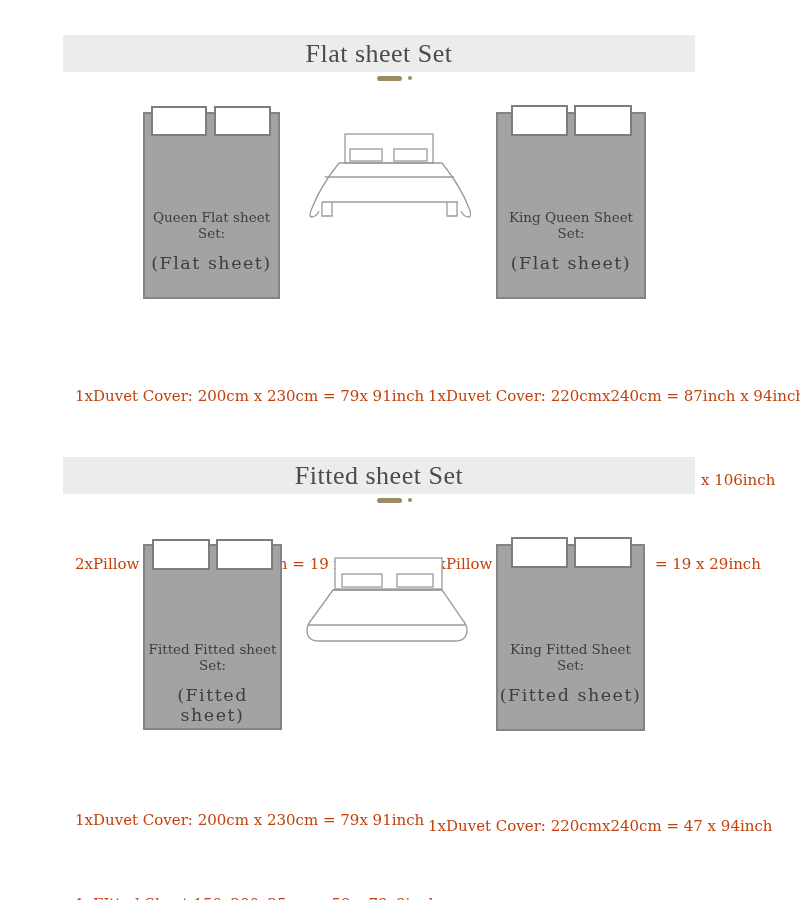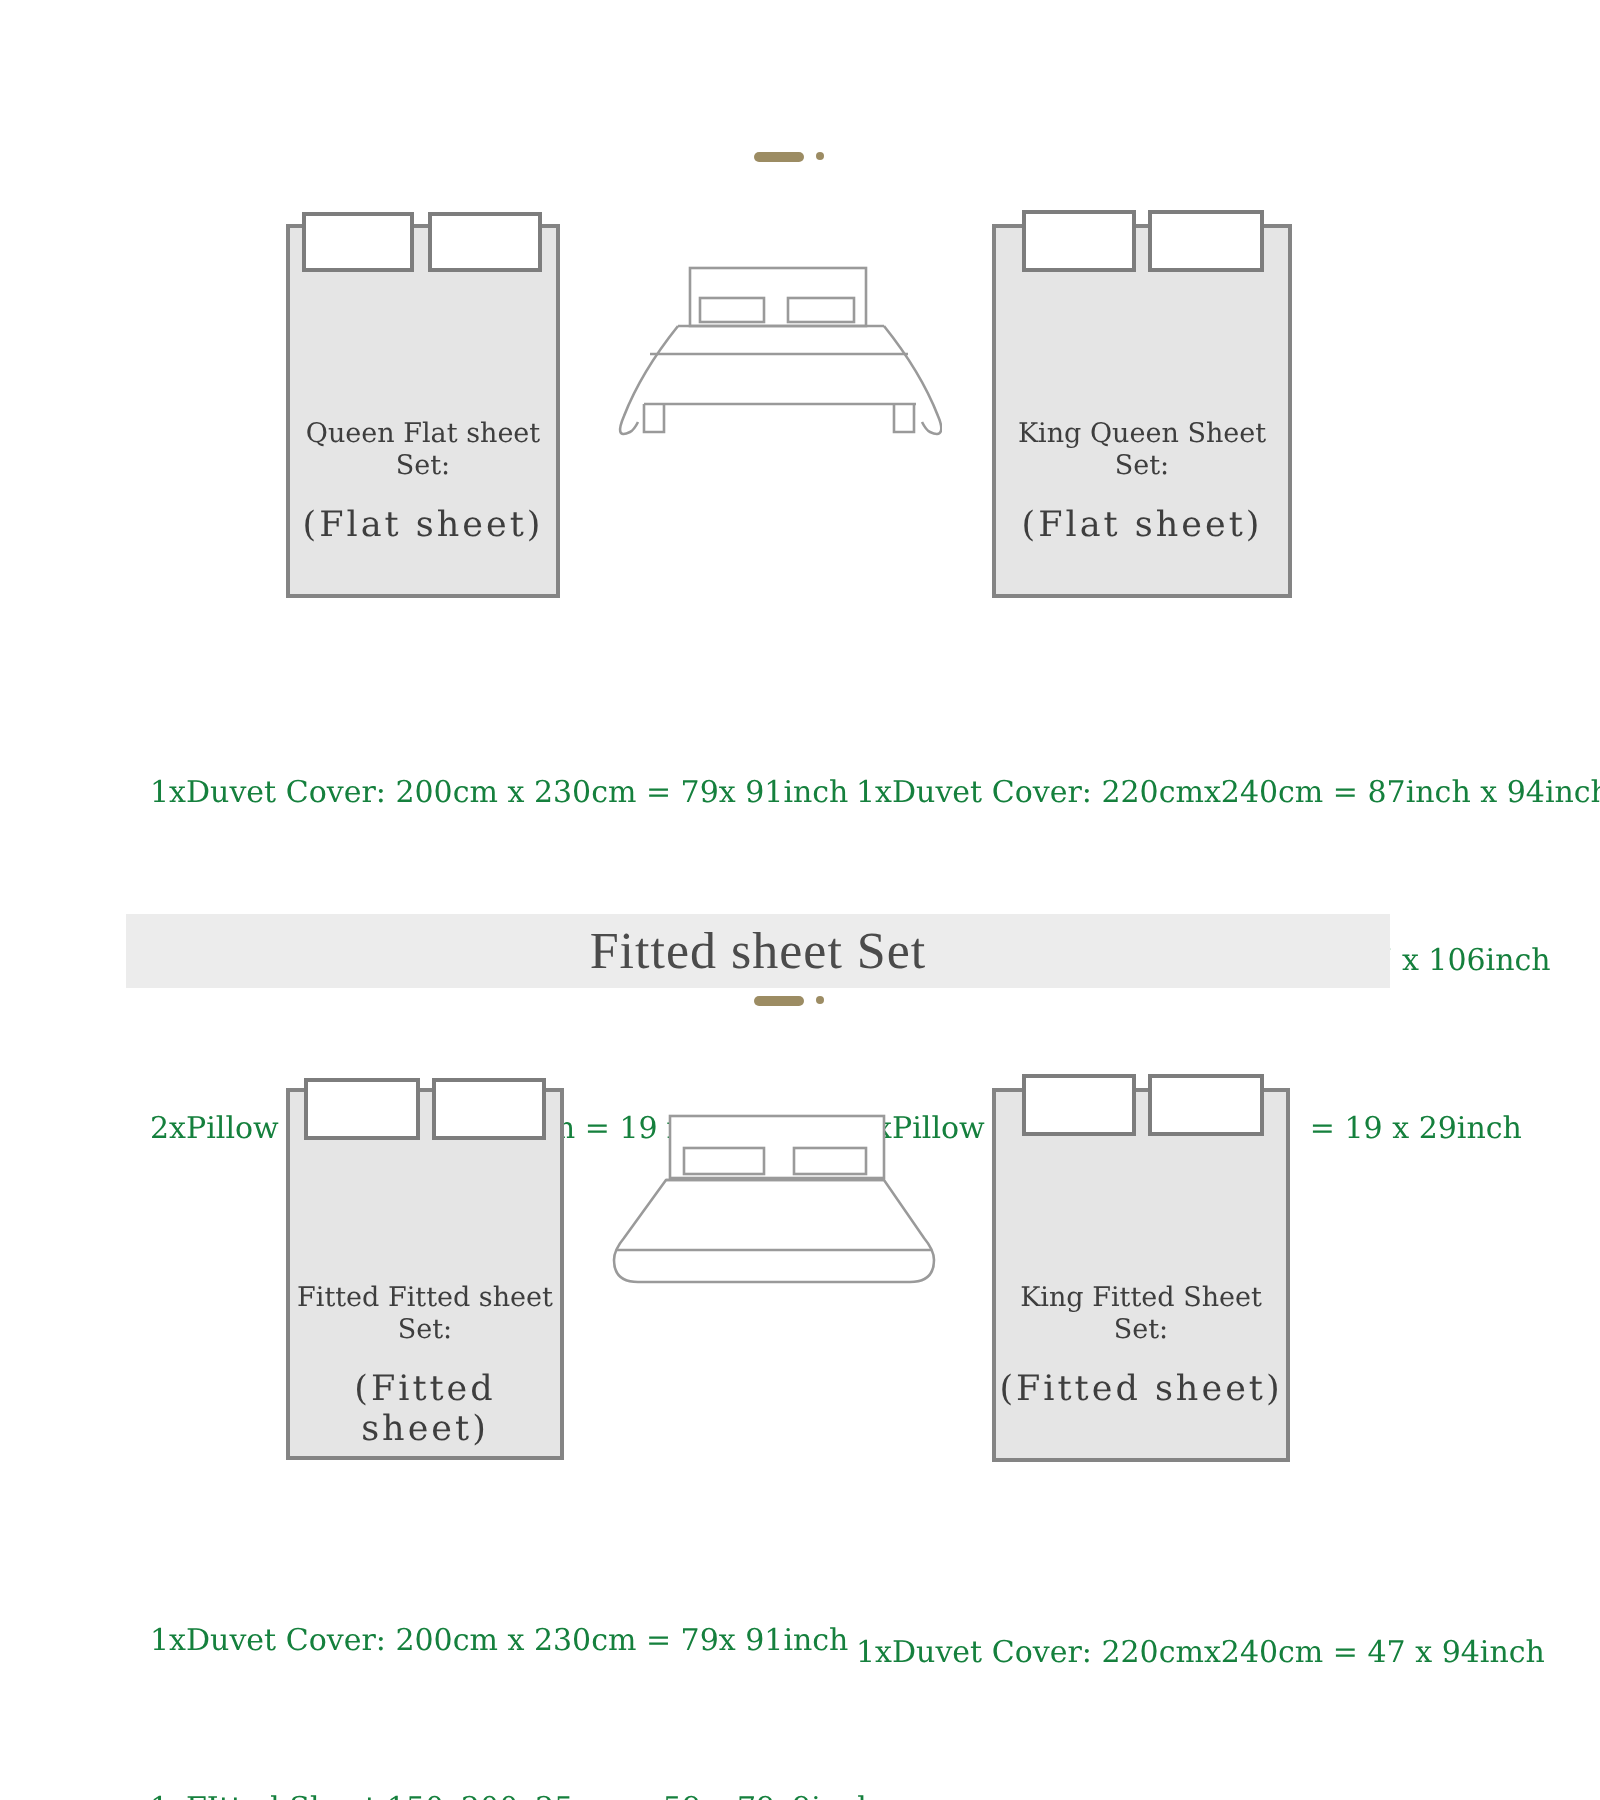--- a/index.html
+++ b/index.html
@@ -15,21 +15,21 @@
 
   
   .divider{position:absolute;left:0;width:800px;height:8px;display:flex;
        align-items:center;justify-content:center;}
   .divider.s1{top:74px;} .divider.s2{top:496px;}
   .divider .inner{display:flex;align-items:center;transform:translateX(-6px);}
   .dash{width:25px;height:5px;border-radius:3px;background:#9c8c63;}
   .dot{width:4px;height:4px;border-radius:50%;background:#9c8c63;margin-left:6px;}
 
   
-  .sheet{position:absolute;background:#e5e5e5;border:2px solid #848484;}
+  .sheet{position:absolute;background:#a3a3a3;border:2px solid #848484;}
   .pillow{position:absolute;background:#fff;border:2px solid #7d7d7d;}
   .sheet-label{position:absolute;top:95px;left:0;right:0;text-align:center;color:#3e3e3e;}
   .sheet-label .l1{font-size:13.5px;}
   .sheet-label .l2{font-size:17.5px;margin-top:12px;letter-spacing:1.5px;}
 
   .sheet.q1{left:143px;top:112px;width:133px;height:183px;}
   .sheet.q1 .p1{left:6px;top:-8px;width:52px;height:26px;}
   .sheet.q1 .p2{left:69px;top:-8px;width:53px;height:26px;}
 
   .sheet.k1{left:496px;top:112px;width:146px;height:183px;}
@@ -45,31 +45,34 @@
   .sheet.k2 .p2{left:76px;top:-9px;width:54px;height:27px;}
 
   
   .bed{position:absolute;width:168px;height:100px;}
   .bed.b1{left:303px;top:130px;}
   .bed.b2{left:303px;top:551px;}
   .bed path,.bed rect{fill:#ffffff;stroke:#9a9a9a;stroke-width:1.3;}
   .bed path.nofill{fill:none;}
 
   
-  .specs{position:absolute;color:#15803d;font-size:15px;line-height:28px;white-space:pre;}
+  .specs{position:absolute;color:#c2410c;font-size:15px;line-height:28px;white-space:pre;}
   .specs.s1-left{left:75px;top:326px;}
   .specs.s1-right{left:428px;top:326px;}
   .specs.s2-left{left:75px;top:750px;}
   .specs.s2-right{left:428px;top:756px;}
 </style>
 </head>
 <body>
 
 <div class="page">
 
+  <div class="bar s1">
+    <div class="title">Flat sheet Set</div>
+  </div>
 
   <div class="divider s1">
     <div class="inner">
       <span class="dash"></span>
       <span class="dot"></span>
     </div>
   </div>
 
   <div class="sheet q1">
     <div class="pillow p1"></div>

